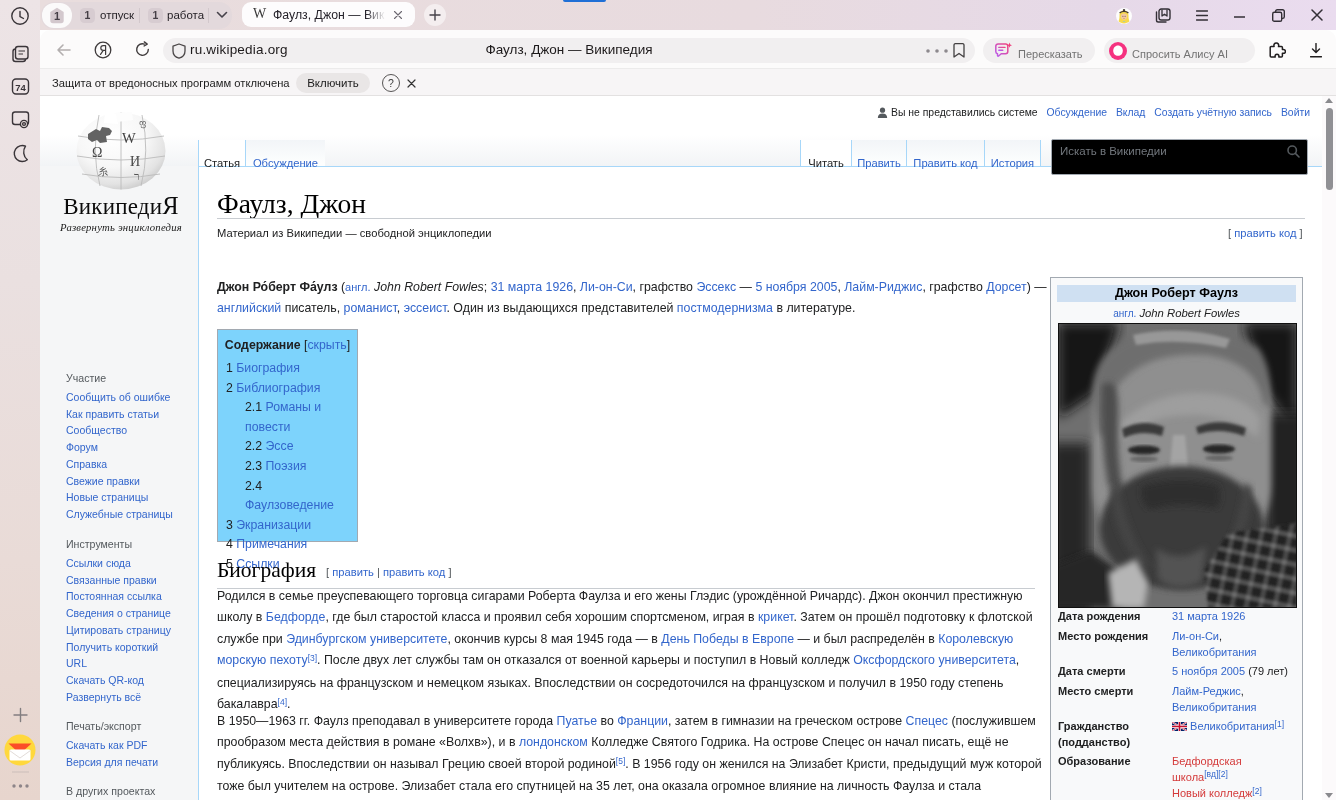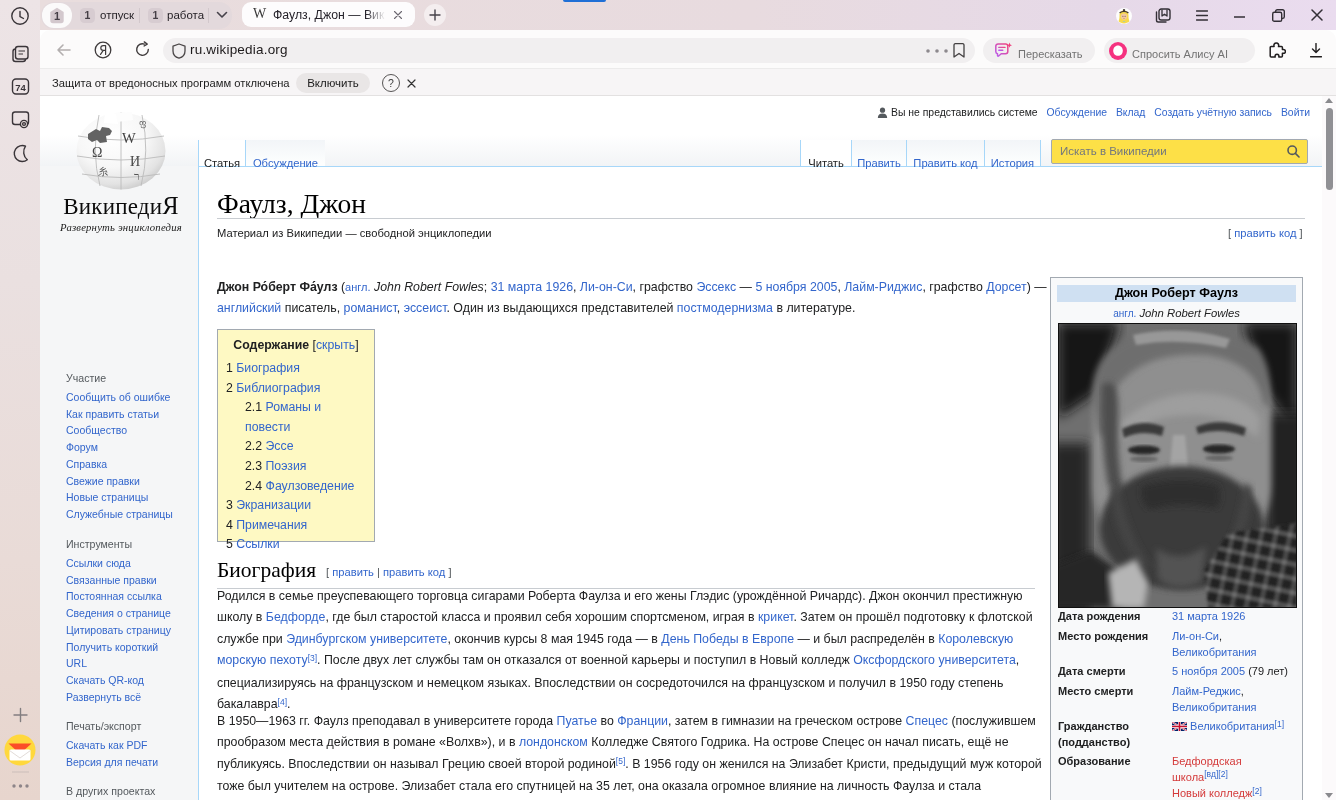--- a/index.html
+++ b/index.html
@@ -43,35 +43,35 @@
 #whead{position:absolute;left:0;top:0;width:100%;height:70px;background:linear-gradient(#fff 55%,#f2f4f6 100%)}
 #wcontent{position:absolute;left:158px;top:70px;width:1124px;height:634px;background:#fff;border-left:1px solid #a7d7f9;border-top:1px solid #a7d7f9}
 
 #personal{position:absolute;left:0px;top:11px;width:1270px;text-align:right;font-size:10.4px;color:#202122}
 #personal a{margin-left:6px}
 
 .wtab{position:absolute;top:44px;height:26px;font-size:11.2px;text-align:center;background:linear-gradient(#f2f5f8 0%,#fdfefe 90%);border-left:1px solid #a7d7f9;color:#36c}
 .wtab span{display:inline-block;margin-top:17px}
 .wtab.on{background:#fff;color:#202122}
 
-#wsearch{position:absolute;left:1011px;top:43px;width:257px;height:25px;background:#fde047;border:1px solid #a2a9b1;border-radius:2px;font-size:11.5px;color:#72777d;line-height:22px;padding-left:8px}
+#wsearch{position:absolute;left:1011px;top:43px;width:257px;height:36px;background:#000000;border:1px solid #a2a9b1;border-radius:2px;font-size:11.5px;color:#72777d;line-height:22px;padding-left:8px}
 
 .snavh{position:absolute;font-size:10.6px;color:#54595d}
 .snav{position:absolute;left:26px;font-size:10.5px;line-height:16.72px;color:#36c}
 .snav a{display:block}
 
 #ctitle{position:absolute;left:177px;top:92px;font-family:"Liberation Serif",serif;font-size:27.5px;color:#000}
 #thr{position:absolute;left:177px;top:122px;width:1088px;height:1px;background:#c8ccd1}
 #sitesub{position:absolute;left:177px;top:131px;font-size:11.2px;color:#202122}
 #editsect0{position:absolute;left:1188px;top:131px;font-size:11.2px;color:#54595d}
 #hatnote{position:absolute;left:195px;top:160px;font-size:12.1px;font-style:italic;color:#202122}
 #lead{position:absolute;left:177px;top:181px;width:830px;line-height:20.5px;font-size:12.35px}
 #lead .lat{font-size:11px}
 
-#toc{position:absolute;left:177px;top:233px;width:158px;height:213px;background:#fef9c3;border:1px solid #a2a9b1;font-size:12.3px}
+#toc{position:absolute;left:177px;top:233px;width:141px;height:213px;background:#7dd3fc;border:1px solid #a2a9b1;font-size:12.3px}
 #toc .tt{text-align:center;margin-top:8px;font-size:12.3px}
 #toc ul{list-style:none;margin:7px 16px 0 8px;line-height:19.6px}
 #toc .l2{margin-left:19px}
 #toc .n{color:#202122}
 
 #infobox{position:absolute;left:1010px;top:181px;width:253px;height:532px;background:#f8f9fa;border:1px solid #a2a9b1;font-size:11px}
 #ibhead{position:absolute;left:6px;top:7px;width:239px;height:17px;background:#cfe0f2;text-align:center;font-size:12.6px;font-weight:700;line-height:17px;color:#000}
 #ibsub{position:absolute;left:0;top:29px;width:100%;text-align:center;font-size:11.3px}
 #ibsub .lat{font-size:10px}
 #ibphoto{position:absolute;left:7px;top:45px;width:239px;height:285px}
@@ -190,20 +190,21 @@
       </svg>
     <svg class="icon" style="left:94px;top:11px" width="17" height="17" viewBox="0 0 17 17">
         <path d="M14.3 8.5 A5.8 5.8 0 1 1 10.4 3.05" stroke="#3f3b3c" stroke-width="1.4" fill="none" stroke-linecap="round"></path>
         <path d="M10.3 0.9 L13.2 3.1 L10.1 5" stroke="#3f3b3c" stroke-width="1.4" fill="none" stroke-linecap="round" stroke-linejoin="round"></path>
       </svg>
     <div id="urlpill" class="pill">
       <svg class="icon" style="left:9px;top:5px" width="14" height="16" viewBox="0 0 14 16">
           <path d="M7 1 L13 3.2 V8 C13 12 10.5 14.2 7 15.2 C3.5 14.2 1 12 1 8 V3.2 Z" stroke="#4a4647" stroke-width="1.3" fill="none" stroke-linejoin="round"></path>
         </svg>
       <span id="url">ru.wikipedia.org</span>
+      <span id="ptitle">Фаулз, Джон — Википедия</span>
       <svg class="icon" style="left:763px;top:11px" width="22" height="4" viewBox="0 0 22 4">
           <circle cx="2" cy="2" r="1.8" fill="#8d898d"></circle>
           <circle cx="11" cy="2" r="1.8" fill="#8d898d"></circle>
           <circle cx="20" cy="2" r="1.8" fill="#8d898d"></circle>
         </svg>
       <svg class="icon" style="left:790px;top:5px" width="12" height="15" viewBox="0 0 12 15">
           <path d="M1 1.8 A1.3 1.3 0 0 1 2.3 0.7 H9.7 A1.3 1.3 0 0 1 11 1.8 V14 L6 10.5 L1 14 Z" stroke="#434041" stroke-width="1.3" fill="none" stroke-linejoin="round"></path>
         </svg>
     </div>
     <div id="btn1" class="pill">

